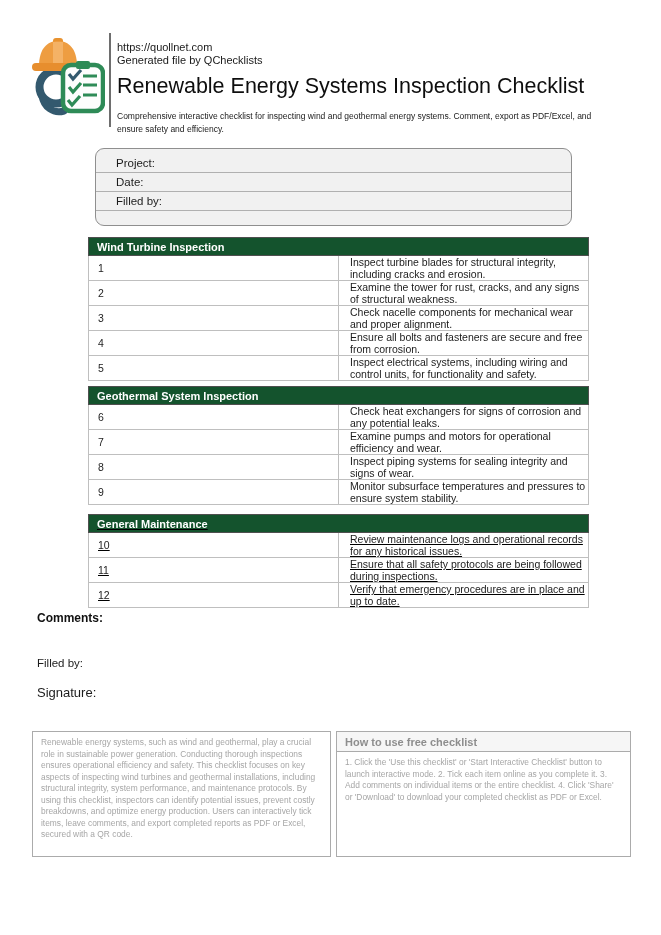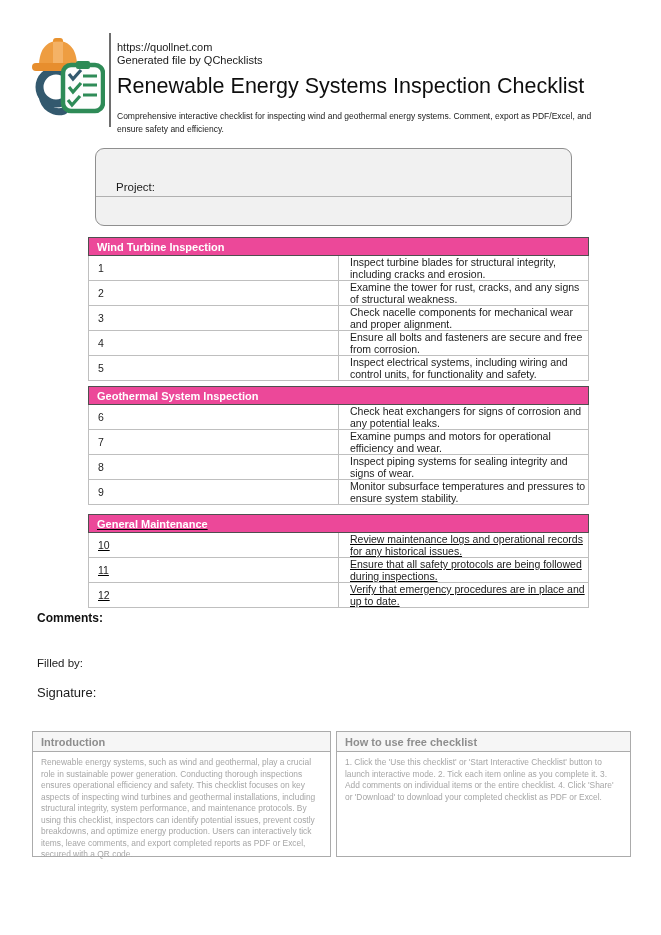--- a/index.html
+++ b/index.html
@@ -9,26 +9,26 @@
   
   .logo { position:absolute; left:31px; top:37px; }
   .hdr-divider { position:absolute; left:109px; top:33px; width:2px; height:94px; background:#6e6e6e; }
   .hdr-text { position:absolute; left:117px; top:41px; width:512px; }
   .gen-line { font-size:11px; color:#1a1a1a; line-height:1.22; }
   .doc-title { font-size:21.5px; font-weight:400; color:#0e0e0e; margin-top:6px; margin-bottom:11px; white-space:nowrap; }
   .doc-subtitle { font-size:8.5px; color:#1a1a1a; line-height:1.5; width:500px; }
 
   
   .project-box { position:absolute; left:95px; top:148px; width:477px; height:78px; background:#f1f1f1; border:1.5px solid #8f8f8f; border-radius:9px; overflow:hidden; }
-  .form-row { height:19px; line-height:19px; padding-left:20px; font-size:11.5px; color:#1c1c1c; border-bottom:1px solid #b0b0b0;margin-top:24px; }
+  .form-row { height:19px; line-height:19px; padding-left:20px; font-size:11.5px; color:#1c1c1c; border-bottom:1px solid #b0b0b0; }
   .form-row.first { height:24px; line-height:28px; }
 
   
   .check-table { position:absolute; left:88px; width:501px; border-collapse:collapse; table-layout:fixed; }
-  .check-table th { background:#ec4899; color:#ffffff; font-weight:bold; font-size:11px; text-align:left; height:18px; padding-left:8px; border:1px solid #4f4f4f; }
+  .check-table th { background:#14532d; color:#ffffff; font-weight:bold; font-size:11px; text-align:left; height:18px; padding-left:8px; border:1px solid #4f4f4f; }
   .check-table td { border:1px solid #bfbfbf; height:20px; font-size:10.5px; color:#1c1c1c; vertical-align:middle; background:#fff; }
   .check-table td.num { width:42px; padding-left:9px; }
   .check-table td.desc { padding-left:11px; }
   .t1 { top:237px; } .t2 { top:386px; } .t3 { top:514px;text-decoration:underline; }
 
   
   .comments-label { position:absolute; left:37px; top:611px; font-size:12px; font-weight:bold; color:#111; }
   .filledby-label { position:absolute; left:37px; top:657px; font-size:11.5px; color:#1c1c1c; }
   .signature-label { position:absolute; left:37px; top:685px; font-size:13px; color:#1c1c1c; }
 
@@ -158,21 +158,20 @@
       <td class="desc">Verify that emergency procedures are in place and up to date.</td>
         </tr>
   </tbody>
     </table>
 
   <div class="comments-label">Comments:</div>
   <div class="filledby-label">Filled by:</div>
   <div class="signature-label">Signature:</div>
 
   <div class="info-box info-left">
-    <div class="info-title">Introduction</div>
     <div class="info-body">Renewable energy systems, such as wind and geothermal, play a crucial role in sustainable power generation. Conducting thorough inspections ensures operational efficiency and safety. This checklist focuses on key aspects of inspecting wind turbines and geothermal installations, including structural integrity, system performance, and maintenance protocols. By using this checklist, inspectors can identify potential issues, prevent costly breakdowns, and optimize energy production. Users can interactively tick items, leave comments, and export completed reports as PDF or Excel, secured with a QR code.</div>
   </div>
   <div class="info-box info-right">
     <div class="info-title">How to use free checklist</div>
     <div class="info-body">1. Click the 'Use this checklist' or 'Start Interactive Checklist' button to launch interactive mode. 2. Tick each item online as you complete it. 3. Add comments on individual items or the entire checklist. 4. Click 'Share' or 'Download' to download your completed checklist as PDF or Excel.</div>
   </div>
 
 </div>
 
 </body></html>

